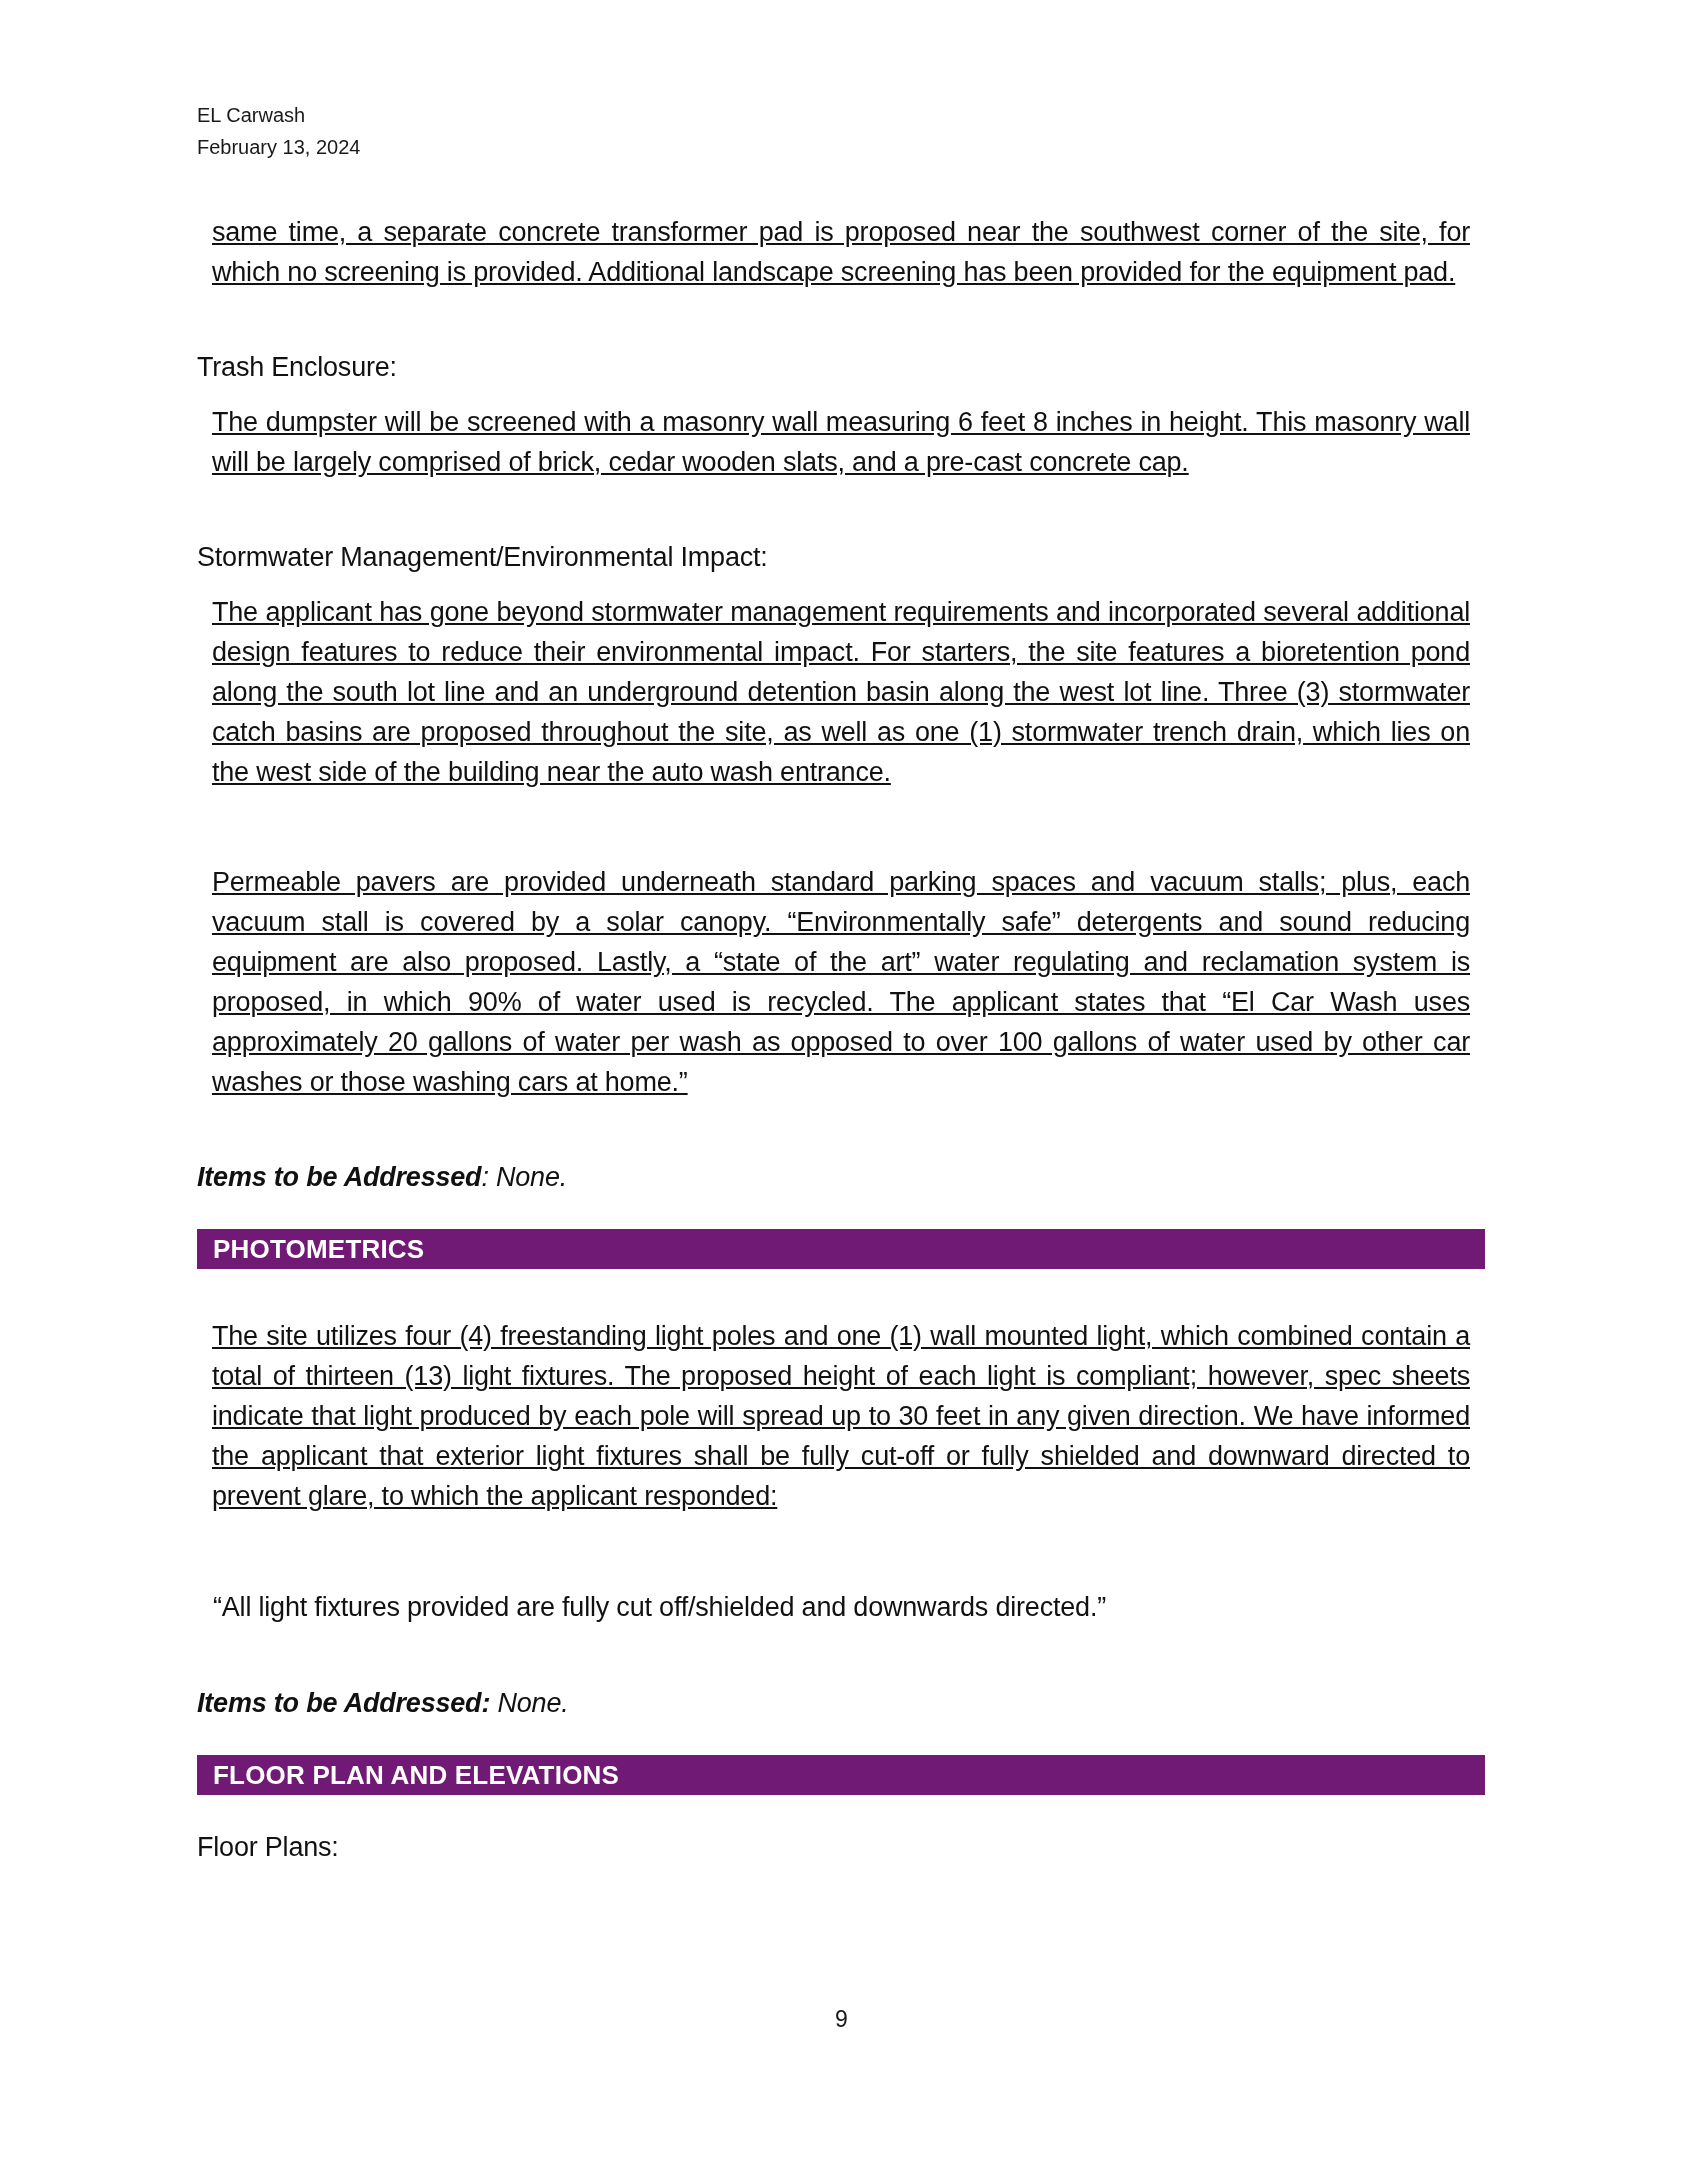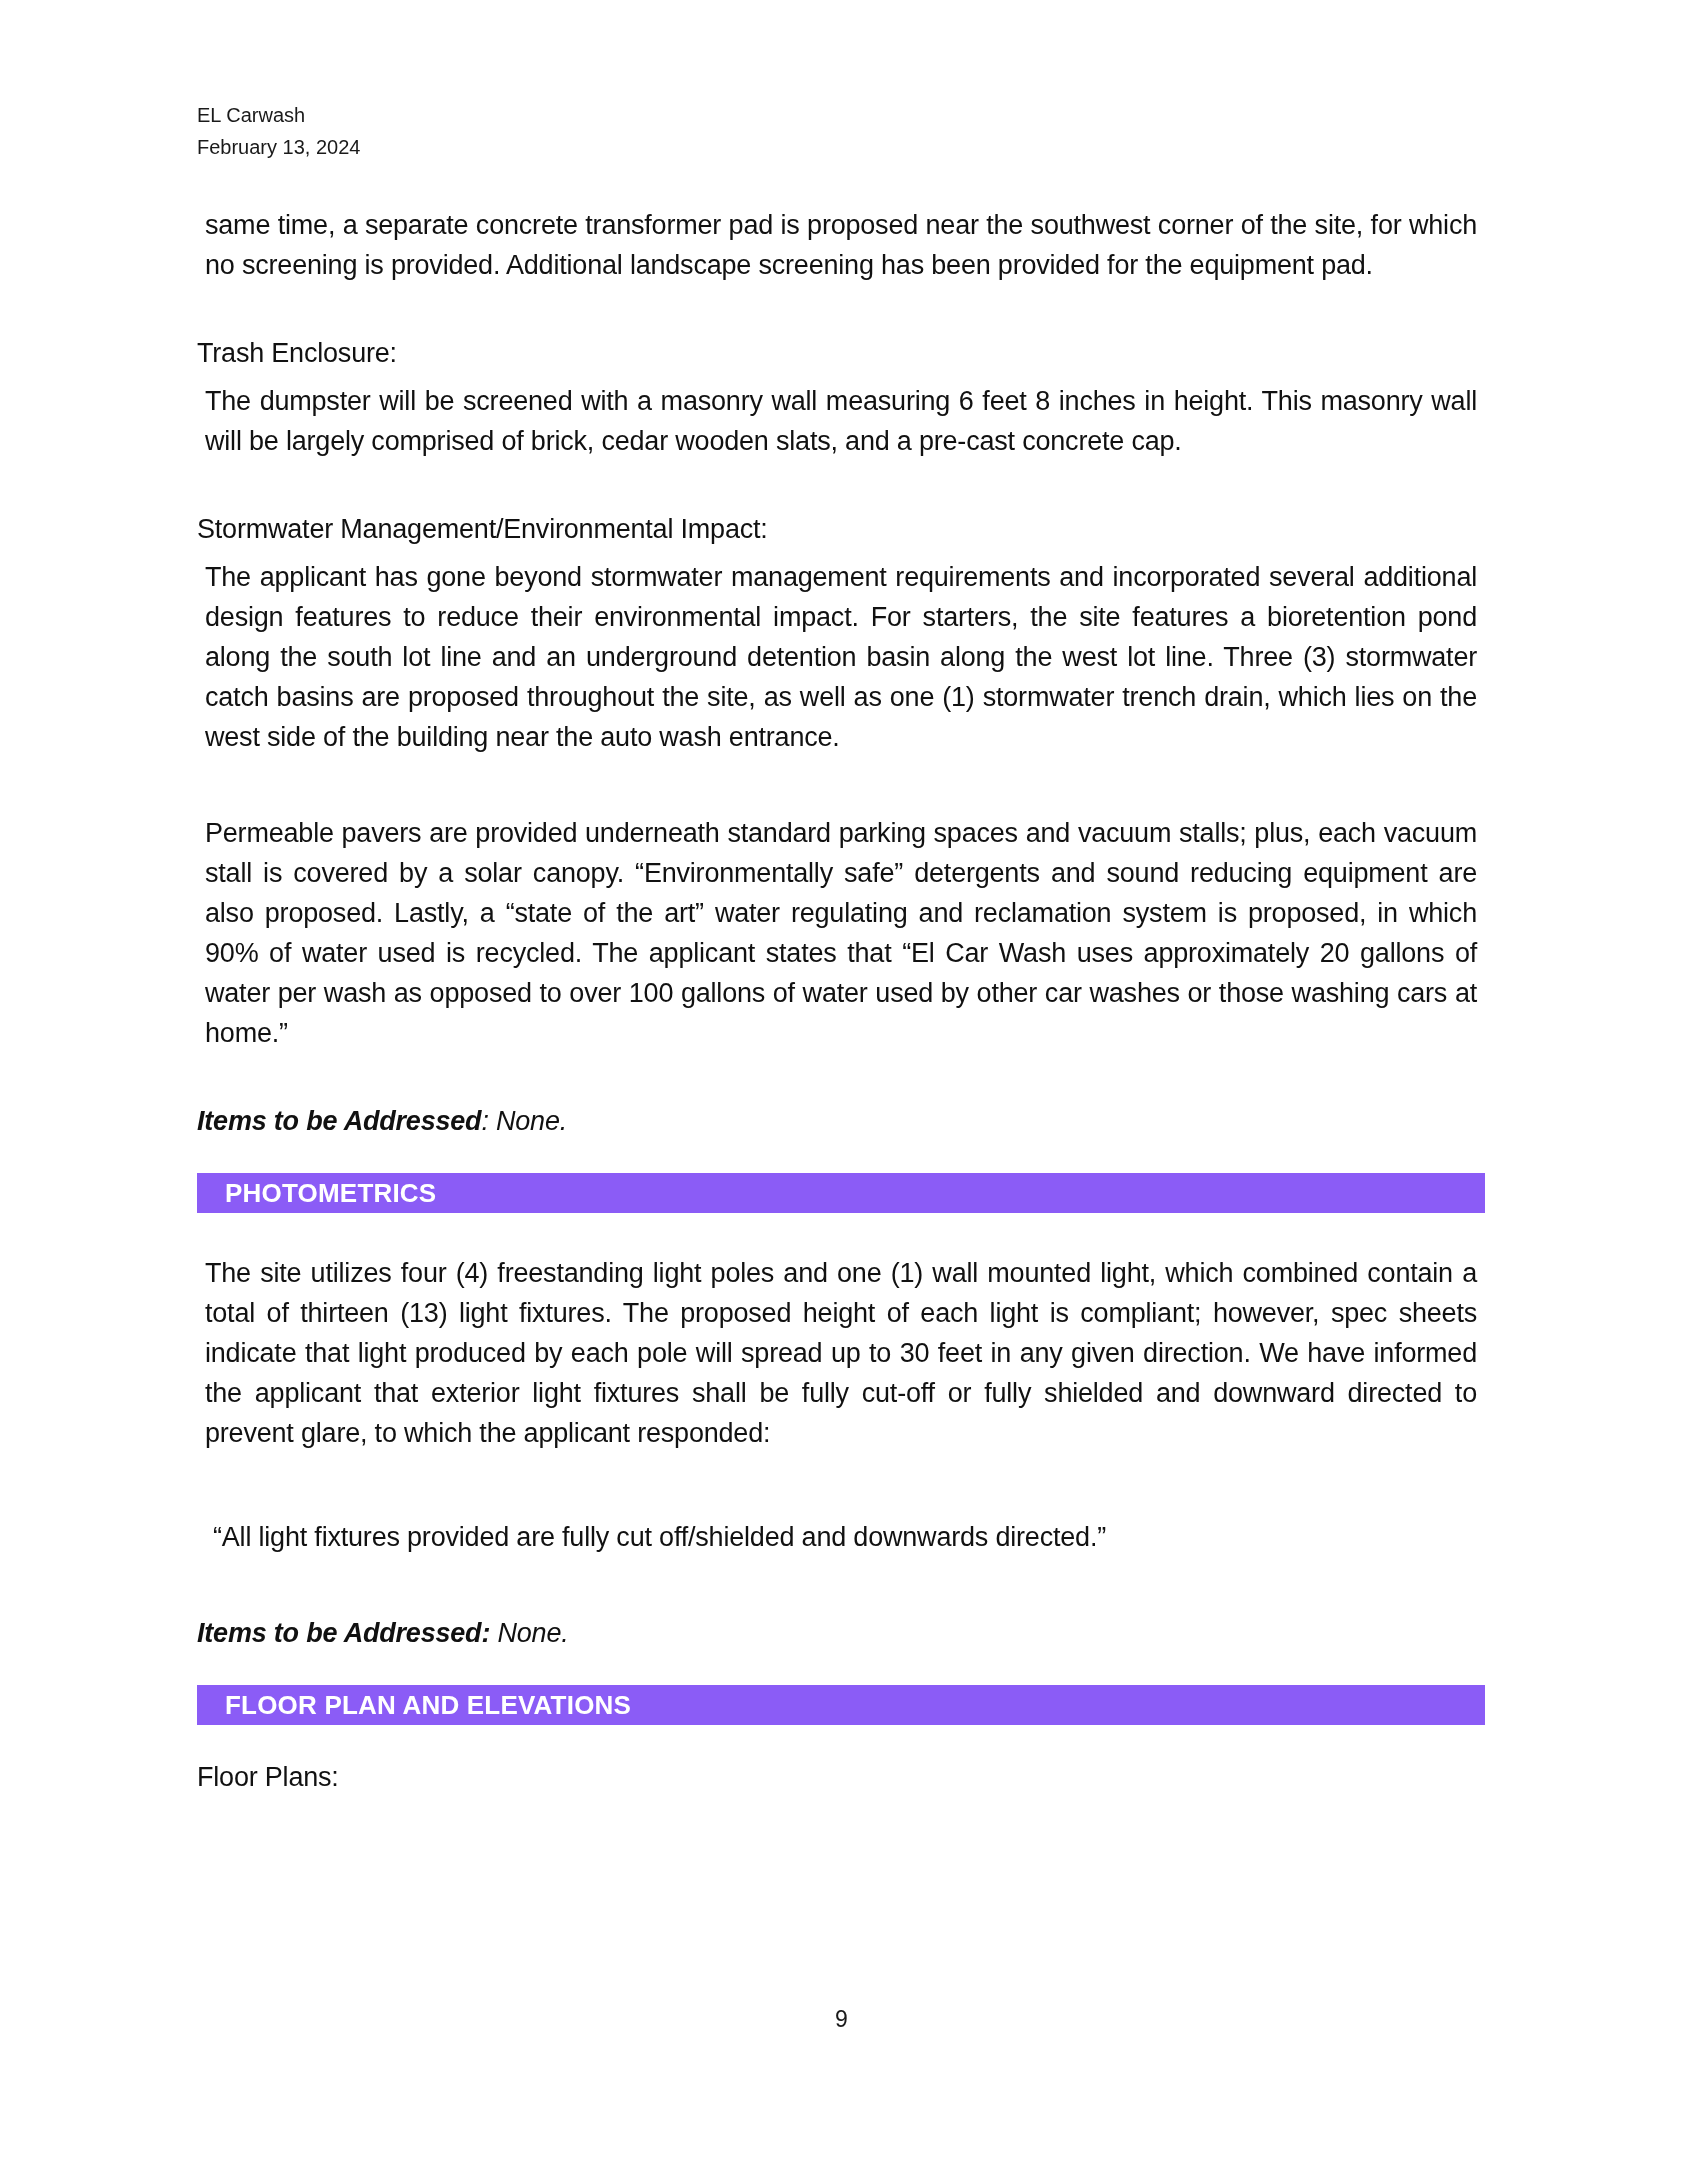--- a/index.html
+++ b/index.html
@@ -8,29 +8,29 @@
     font-family: "Liberation Sans", sans-serif; color: #111111;
   }
   .page-header {
     position: absolute; left: 197px; top: 99px;
     font-size: 20px; line-height: 32px; color: #1a1a1a;
   }
   .content {
     position: absolute; left: 197px; top: 197px; width: 1288px;
     font-size: 27px; line-height: 40px; letter-spacing: -0.2px;
   }
-  .para { margin: 8px; text-align: justify; text-align-last: left; }
+  .para { margin: 15px; text-align: justify; text-align-last: left; text-decoration: underline; }
   .gap { height: 40px; }
   .subhead { text-underline-offset: 4px; margin: 0; }
   .addr { margin: 0; font-style: italic; }
   .addr b { font-weight: bold; text-align: right; }
   .quote { margin: 16px; }
   .section-bar {
-    background: #8b5cf6; color: #ffffff; font-weight: bold;
-    height: 40px; line-height: 40px; padding-left: 28px;
+    background: #701a75; color: #ffffff; font-weight: bold;
+    height: 40px; line-height: 40px; padding-left: 16px;
     font-size: 26px; margin: 0; letter-spacing: 0.2px;
   }
   .page-number {
     position: absolute; left: 0; width: 1683px; top: 2006px;
     text-align: center; font-size: 23px; color: #1a1a1a;
   }
 </style>
 </head>
 <body>
 

